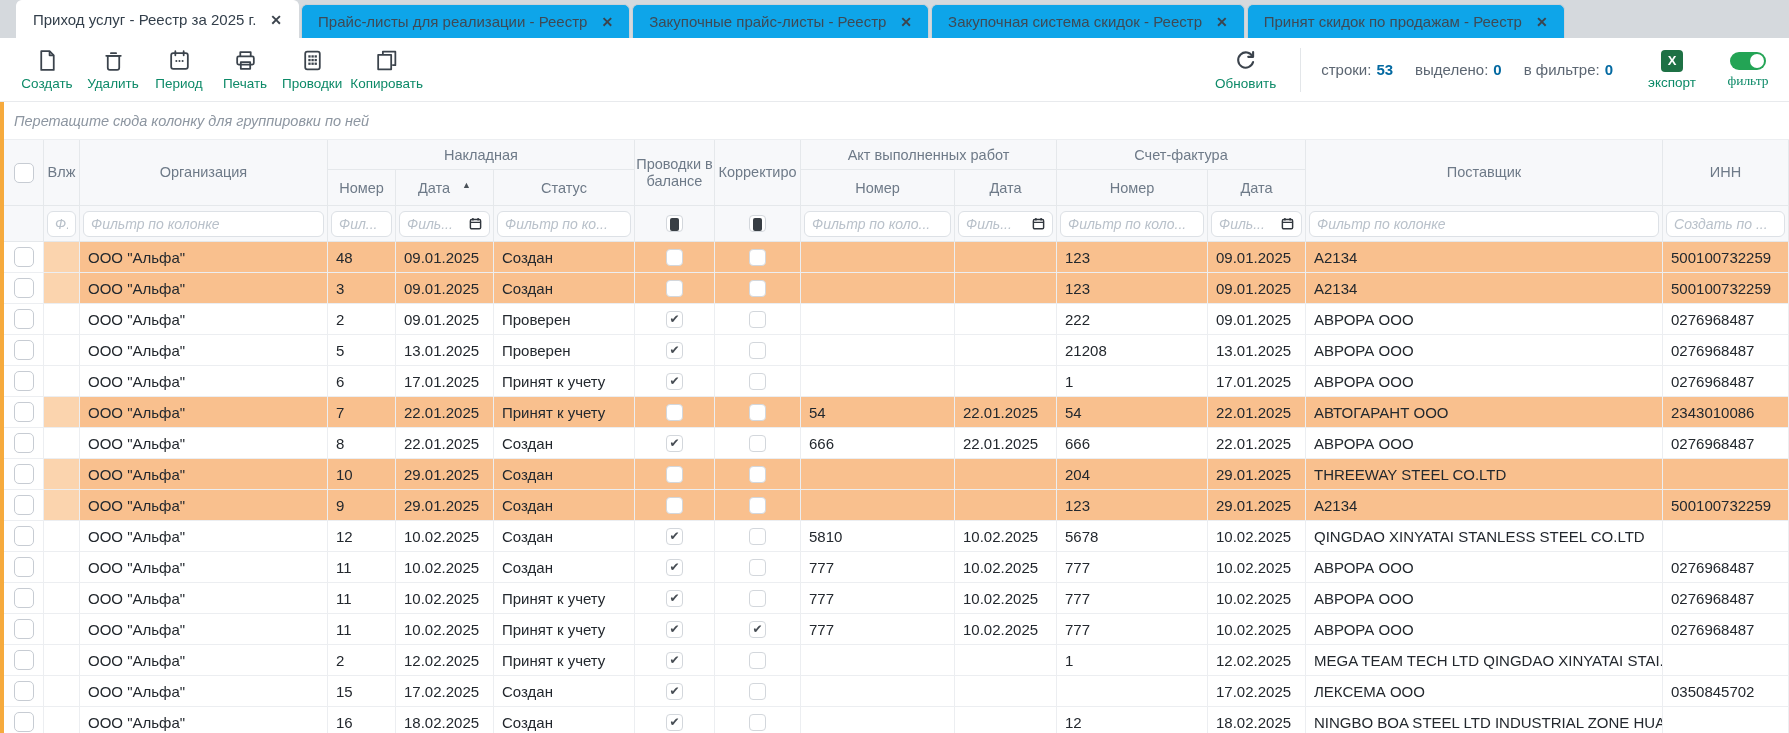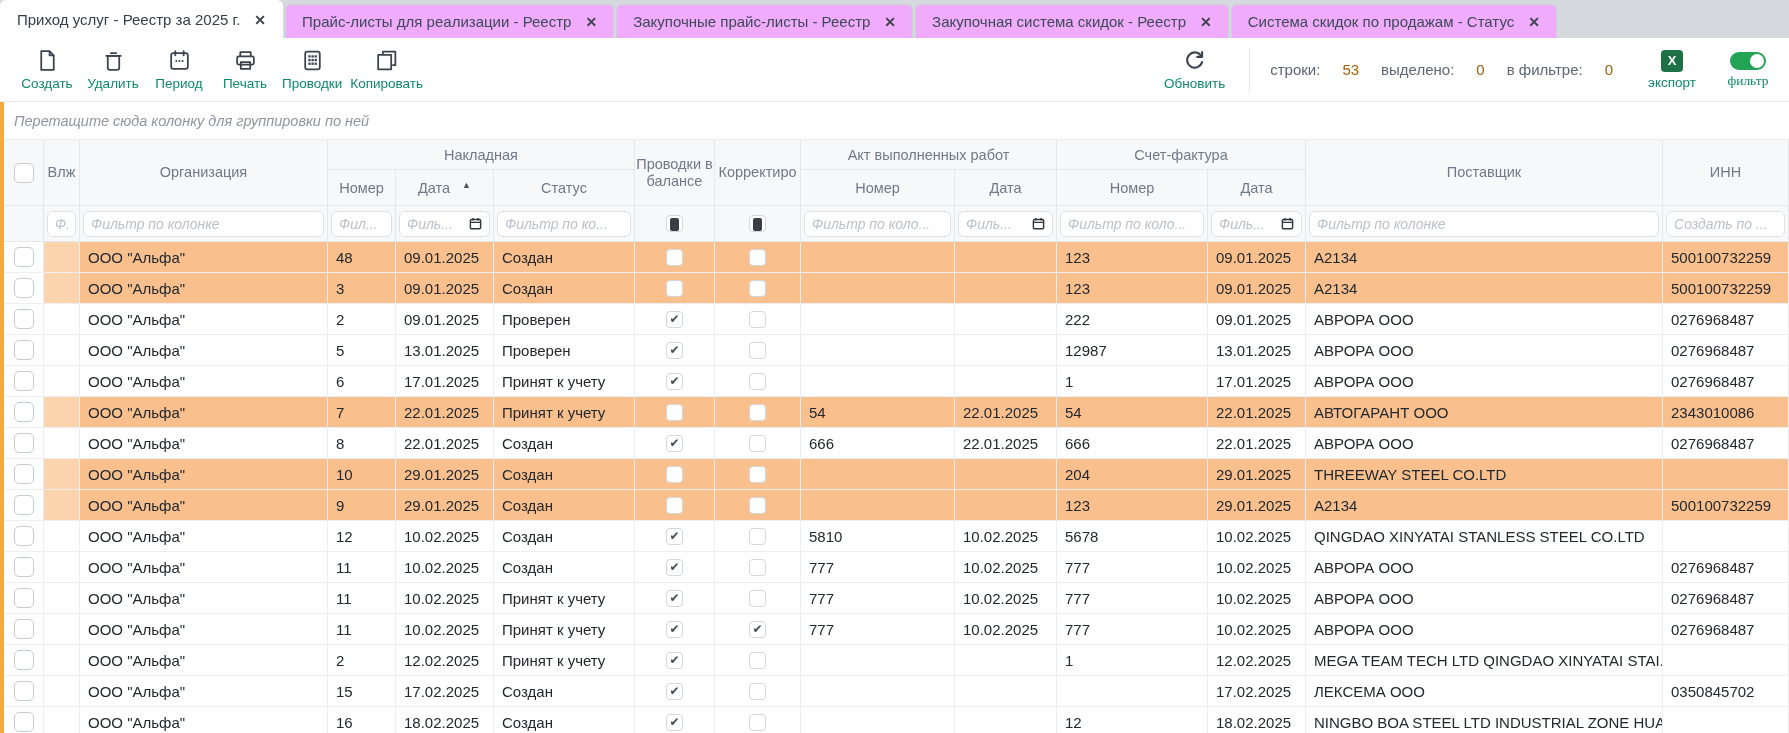--- a/index.html
+++ b/index.html
@@ -1,35 +1,35 @@
 <!DOCTYPE html>
 <html><head>
 <meta charset="utf-8">
 <style>
   * { box-sizing: border-box; margin: 0; padding: 0; }
   body { font-family: "Liberation Sans", sans-serif; background:#fff; }
   .page { width:1789px; height:733px; overflow:hidden; position:relative; background:#fff; }
 
   
-  .tabbar { height:38px; background:#d5d9dd; display:flex; align-items:flex-end; }
-  .tab { height:34px; background:#f0abfc; border-radius:6px 6px 0 0; display:flex; align-items:center;
+  .tabbar { height:38px; background:#d5d9dd; display:flex; align-items:flex-end;padding-left:16px; }
+  .tab { height:34px; background:#0ea5e9; border-radius:6px 6px 0 0; display:flex; align-items:center;
          padding:0 16px; font-size:15px; color:#3e4a56; margin-right:2px; cursor:pointer; white-space:nowrap;
          border:1px solid #ccd1d6; border-bottom:none; }
   .tab.active { height:38px; background:#fff; color:#333f4b; border-color:#fff; }
   .tab-close { margin-left:14px; font-weight:700; color:#3c444d; font-size:14px; cursor:pointer; }
 
   
   .toolbar { height:64px; background:#fff; display:flex; align-items:center; border-bottom:1px solid #e8eaed; padding-left:14px; }
   .tbtn { display:flex; flex-direction:column; align-items:center; justify-content:center;
           min-width:66px; gap:3px; color:#0d8a68; font-size:13.5px; cursor:pointer; padding:0 4px; }
   .tbtn svg { display:block; }
   .tb-right { margin-left:auto; display:flex; align-items:center; padding-right:8px; }
   .vsep { width:1px; height:44px; background:#e3e6e9; margin:0 20px; }
   .counters { display:flex; gap:22px; font-size:15px; color:#5c6672; align-items:center; }
-  .counter b { color:#a16207; margin-left:22px; font-weight:400; }
+  .counter b { color:#0369a1; margin-left:5px; font-weight:700; }
   .xl { width:22px; height:22px; background:#1e7145; color:#fff; border-radius:4px; font-weight:700;
         font-size:13px; display:flex; align-items:center; justify-content:center; }
   .toggle { width:36px; height:18px; background:#23a455; border-radius:10px; position:relative; margin-top:2px; }
   .knob { position:absolute; right:2px; top:2px; width:14px; height:14px; background:#fff; border-radius:50%; }
   .export-wrap { margin-left:26px; }
   .filter-wrap { margin-left:10px;font-family:Liberation Serif, serif; }
 
   
   .content { border-left:4px solid #f6aa3d; height:631px; overflow:hidden; }
   .groupbar { height:38px; display:flex; align-items:center; padding-left:10px; font-style:italic;
@@ -77,21 +77,21 @@
       </div>
       <div class="tab">
         <span class="tab-label">Закупочные прайс-листы - Реестр</span>
         <span class="tab-close">✕</span>
       </div>
       <div class="tab">
         <span class="tab-label">Закупочная система скидок - Реестр</span>
         <span class="tab-close">✕</span>
       </div>
       <div class="tab">
-        <span class="tab-label">Система скидок по продажам - Статус</span>
+        <span class="tab-label">Принят скидок по продажам - Реестр</span>
         <span class="tab-close">✕</span>
       </div>
     </div>
 
   <div class="toolbar">
     <div class="tbtn">
       <svg width="25" height="25" viewBox="0 0 24 24" fill="none" stroke="#3b434c" stroke-width="1.7" stroke-linejoin="round">
           <path d="M6 3h8l4 4v14H6z"></path>
           <path d="M14 3v4h4"></path>
         </svg>
@@ -347,21 +347,21 @@
             <td class="cell-select"><span class="cb cb-lg"></span></td>
             <td class="cell-vlzh"></td>
             <td class="cell-text cell-org">ООО "Альфа"</td>
             <td class="cell-text cell-num">5</td>
             <td class="cell-text cell-date">13.01.2025</td>
             <td class="cell-text cell-status">Проверен</td>
             <td class="cell-check"><span class="cb">✔</span></td>
             <td class="cell-check"><span class="cb"></span></td>
             <td class="cell-text cell-act_num"></td>
             <td class="cell-text cell-act_date"></td>
-            <td class="cell-text cell-inv_num">12987</td>
+            <td class="cell-text cell-inv_num">21208</td>
             <td class="cell-text cell-inv_date">13.01.2025</td>
             <td class="cell-text cell-supplier">АВРОРА ООО</td>
             <td class="cell-text cell-inn">0276968487</td>
           </tr>
           <tr>
             <td class="cell-select"><span class="cb cb-lg"></span></td>
             <td class="cell-vlzh"></td>
             <td class="cell-text cell-org">ООО "Альфа"</td>
             <td class="cell-text cell-num">6</td>
             <td class="cell-text cell-date">17.01.2025</td>

